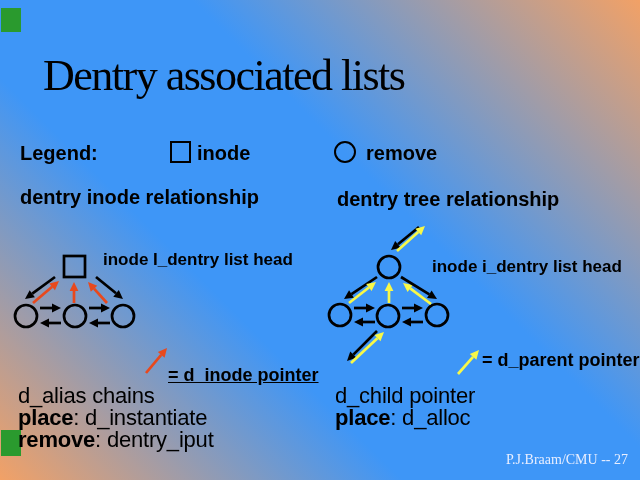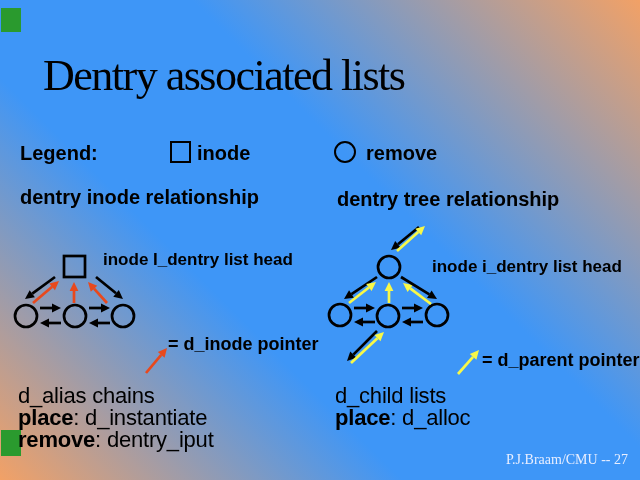--- a/index.html
+++ b/index.html
@@ -20,21 +20,21 @@
   .legend-square{left:170px;top:141px;width:17px;height:18px;}
   .legend-inode{left:197px;top:142px;}
   .legend-circle{left:334px;top:141px;width:18px;height:18px;border-radius:50%;}
   .legend-dentry{left:366px;top:142px;}
   .heading-left{left:20px;top:186px;}
   .heading-right{left:337px;top:188px;}
   .caption{font-size:17px;font-weight:700;}
   .caption-left{left:103px;top:250px;}
   .caption-right{left:432px;top:257px;}
   .ptr{font-size:18px;font-weight:700;}
-  .ptr-left{left:168px;top:334px;}
+  .ptr-left{left:168px;top:365px;text-decoration:underline;}
   .ptr-right{left:482px;top:350px;}
   .notes{position:absolute;top:385px;font-size:22px;line-height:22px;letter-spacing:-0.2px;}
   .notes-left{left:18px;}
   .notes-right{left:335px;}
   .notes b{font-weight:700;}
   .footer{right:12px;top:452px;font-family:"Liberation Serif","DejaVu Serif",serif;
           font-size:14px;color:var(--footer_text);}
   svg.overlay{position:absolute;left:0;top:0;}
 </style>
 </head>
@@ -169,19 +169,19 @@
   <div class="abs ptr ptr-left">= d_inode pointer</div>
   <div class="abs ptr ptr-right">= d_parent pointer</div>
 
   <div class="notes notes-left">
     <div>d_alias chains</div>
     <div><b>place</b><span>: d_instantiate</span></div>
     <div><b>remove</b><span>: dentry_iput</span></div>
   </div>
 
   <div class="notes notes-right">
-    <div>d_child lists</div>
+    <div>d_child pointer</div>
     <div><b>place</b><span>: d_alloc</span></div>
   </div>
 
   <div class="abs footer">P.J.Braam/CMU -- 27</div>
 
 </div>
 
 </body></html>

